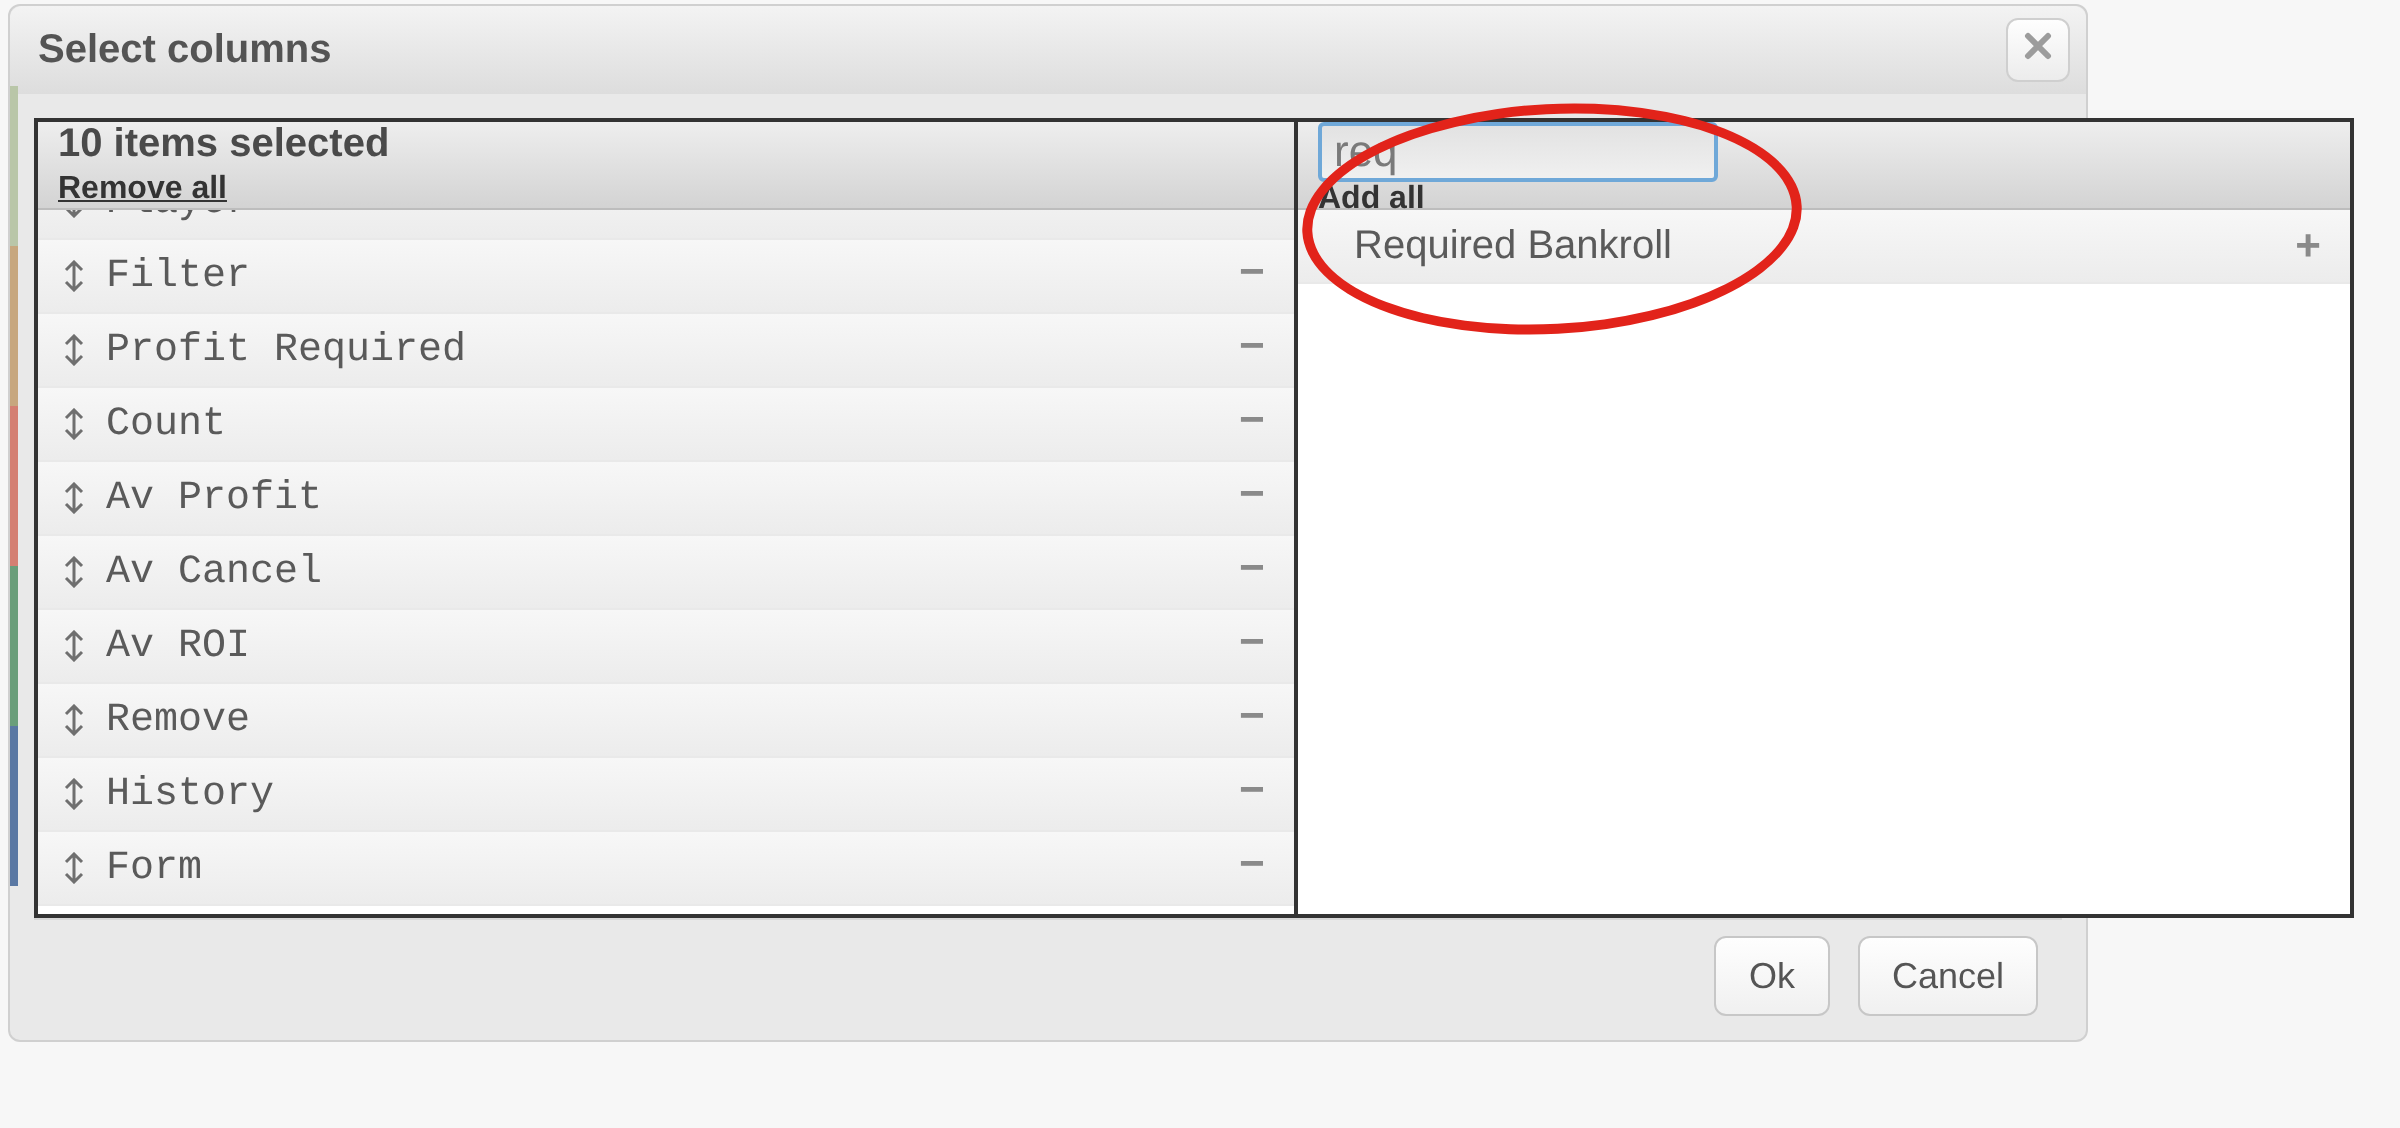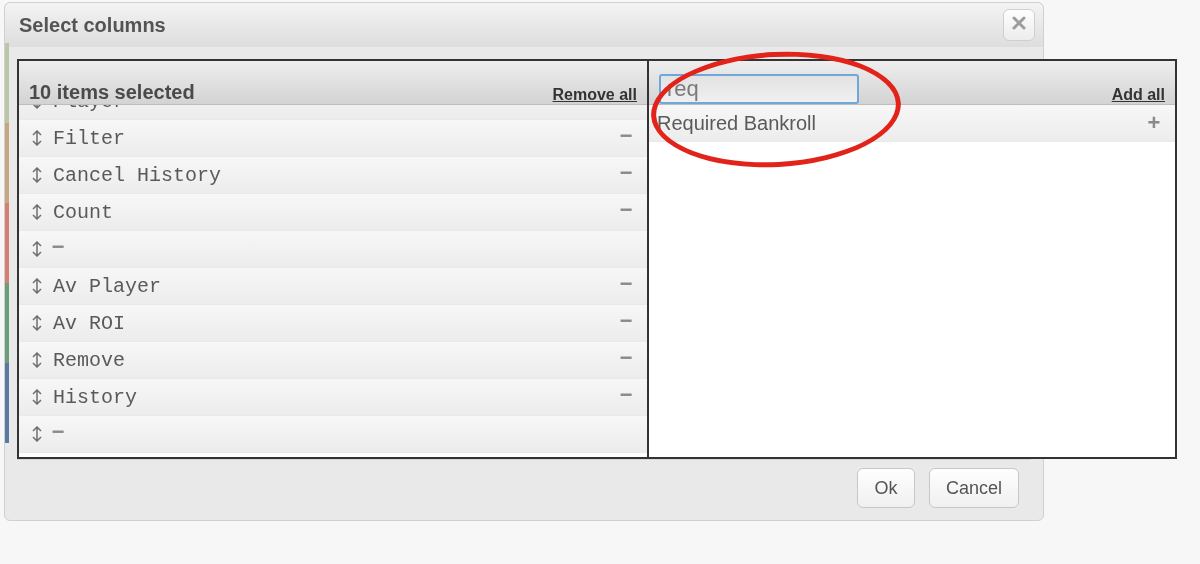--- a/index.html
+++ b/index.html
@@ -70,24 +70,25 @@
   }
   .pane-right {
     flex: 1;
   }
   .pane-header {
     height: 44px;
     flex-shrink: 0;
     background: linear-gradient(#eeeeee 0%, #d3d3d3 100%);
     border-bottom: 1px solid #bdbdbd;
     display: flex;
-    align-items: flex-end;
+    align-items: flex-start;
     padding: 0 10px;
     font-size: 20px;
     color: #4a4a4a;
+    flex-direction: column;
   }
   .pane-header-left .count-label {
     font-weight: 700;
   }
   .pane-header .spacer { flex: 1; }
   .header-link {
     font-weight: 700;
     text-decoration: underline;
     color: #333;
     cursor: pointer;
@@ -245,21 +246,21 @@
                 <span class="item-action">
                   <span>−</span>
                 </span>
               </div>
               <div class="list-item">
                 <span class="drag-handle">
                   <svg viewBox="0 0 12 16">
                     <path d="M6 1 L6 15 M2 5 L6 1 L10 5 M2 11 L6 15 L10 11"></path>
                   </svg>
                 </span>
-                <span class="item-label">Cancel History</span>
+                <span class="item-label">Profit Required</span>
                 <span class="item-action">
                   <span>−</span>
                 </span>
               </div>
               <div class="list-item">
                 <span class="drag-handle">
                   <svg viewBox="0 0 12 16">
                     <path d="M6 1 L6 15 M2 5 L6 1 L10 5 M2 11 L6 15 L10 11"></path>
                   </svg>
                 </span>
@@ -267,31 +268,32 @@
                 <span class="item-action">
                   <span>−</span>
                 </span>
               </div>
               <div class="list-item">
                 <span class="drag-handle">
                   <svg viewBox="0 0 12 16">
                     <path d="M6 1 L6 15 M2 5 L6 1 L10 5 M2 11 L6 15 L10 11"></path>
                   </svg>
                 </span>
-                <span class="item-action">
-                  <span>−</span>
-                </span>
-              </div>
-              <div class="list-item">
-                <span class="drag-handle">
-                  <svg viewBox="0 0 12 16">
-                    <path d="M6 1 L6 15 M2 5 L6 1 L10 5 M2 11 L6 15 L10 11"></path>
-                  </svg>
-                </span>
-                <span class="item-label">Av Player</span>
+                <span class="item-label">Av Profit</span>
+                <span class="item-action">
+                  <span>−</span>
+                </span>
+              </div>
+              <div class="list-item">
+                <span class="drag-handle">
+                  <svg viewBox="0 0 12 16">
+                    <path d="M6 1 L6 15 M2 5 L6 1 L10 5 M2 11 L6 15 L10 11"></path>
+                  </svg>
+                </span>
+                <span class="item-label">Av Cancel</span>
                 <span class="item-action">
                   <span>−</span>
                 </span>
               </div>
               <div class="list-item">
                 <span class="drag-handle">
                   <svg viewBox="0 0 12 16">
                     <path d="M6 1 L6 15 M2 5 L6 1 L10 5 M2 11 L6 15 L10 11"></path>
                   </svg>
                 </span>
@@ -321,38 +323,39 @@
                 <span class="item-action">
                   <span>−</span>
                 </span>
               </div>
               <div class="list-item">
                 <span class="drag-handle">
                   <svg viewBox="0 0 12 16">
                     <path d="M6 1 L6 15 M2 5 L6 1 L10 5 M2 11 L6 15 L10 11"></path>
                   </svg>
                 </span>
+                <span class="item-label">Form</span>
                 <span class="item-action">
                   <span>−</span>
                 </span>
               </div>
             </div>
         </div>
       </div>
 
       <div class="pane pane-right">
         <div class="pane-header">
           <input class="search-input" type="text" value="req" style="">
           <span class="spacer"></span>
           <span class="header-link">Add all</span>
         </div>
         <div class="pane-list">
           <div class="list-inner" id="right-list">
               <div class="list-item">
-                <span class="item-label" style="margin-left: 0;">Required Bankroll</span>
+                <span class="item-label" style="margin-left: 20px;">Required Bankroll</span>
                 <span class="item-action">
                   <span>+</span>
                 </span>
               </div>
             </div>
         </div>
       </div>
 
     </div>
 

